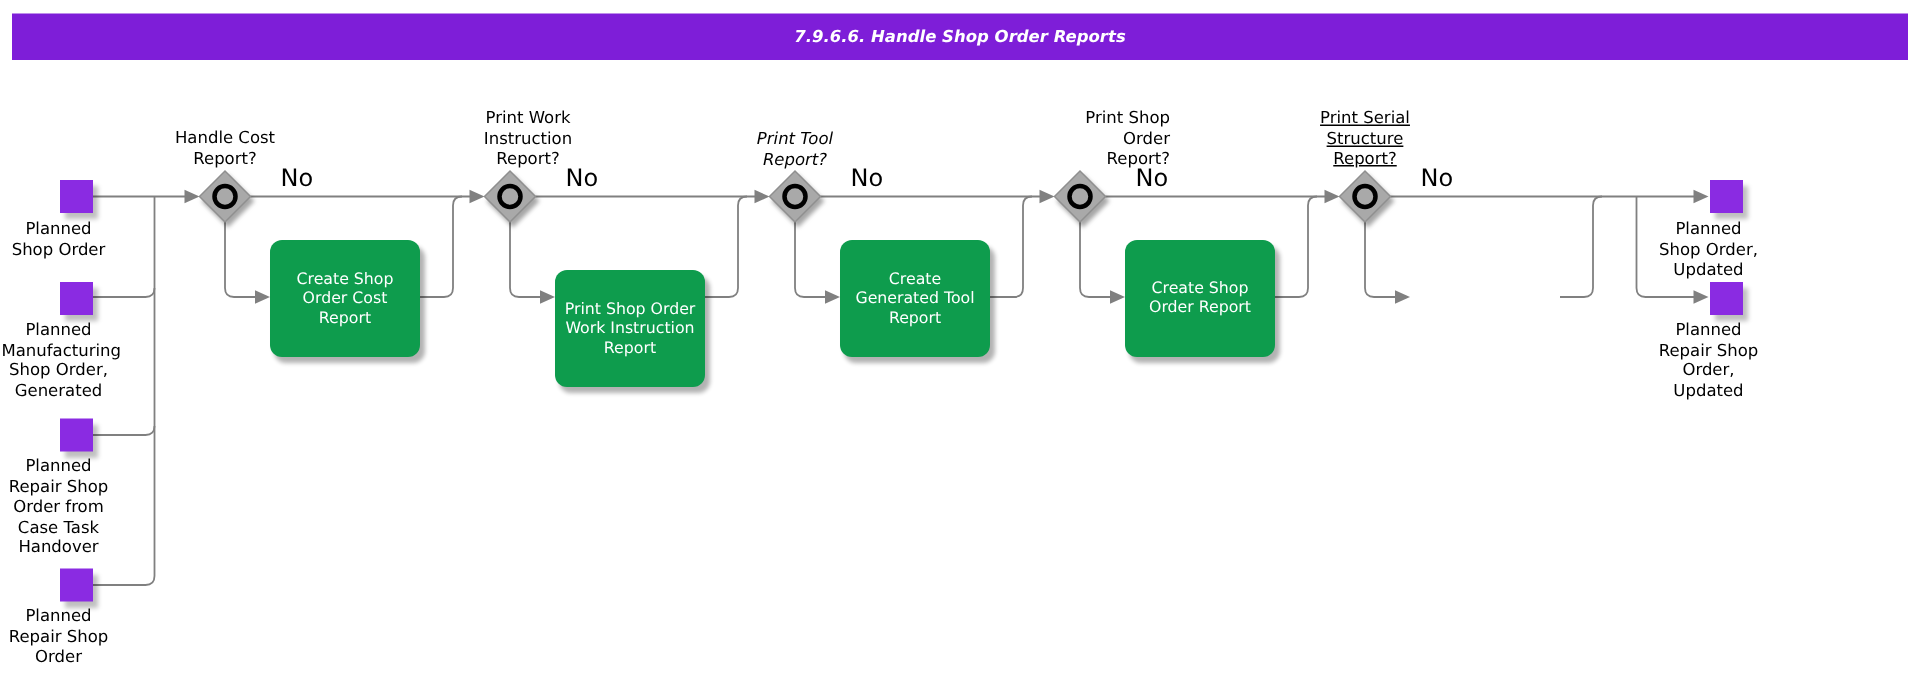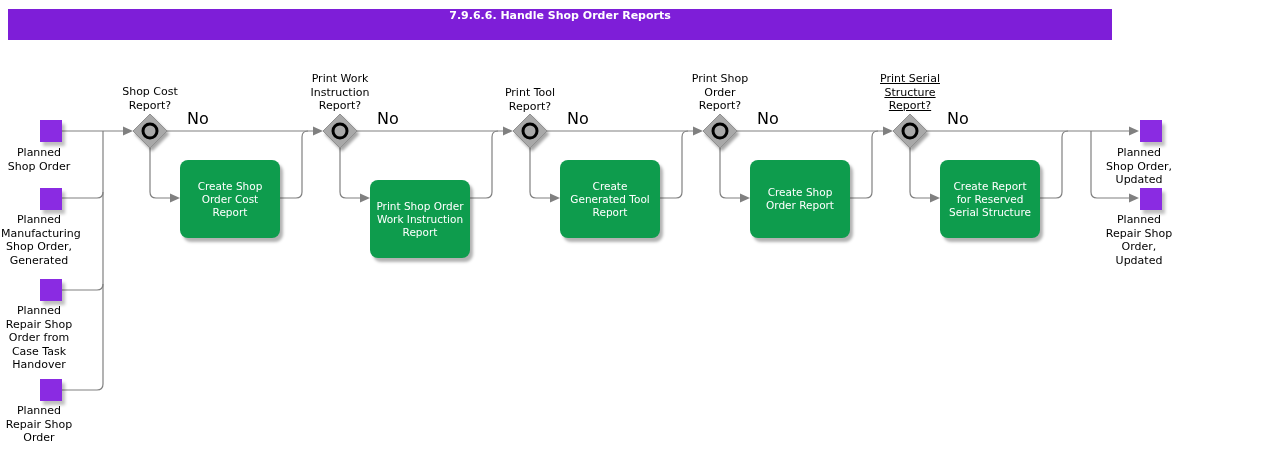--- a/index.html
+++ b/index.html
@@ -1,23 +1,23 @@
 <!DOCTYPE html>
 <html style="--header_purple: #7E1ED8; --purple: #8A2BE2; --green: #0E9C4D; --line_gray: #808080; --diamond_gray: #A9A9A9; --diamond_border: #8f8f8f;"><head>
 <meta charset="utf-8">
 <style>
   html,body{margin:0;padding:0;background:#fff;}
   .canvas{
     position:relative;width:1280px;height:454px;background:#fff;overflow:hidden;
     font-family:"DejaVu Sans","Liberation Sans",sans-serif;color:#000;
   }
   .header{
-    position:absolute;left:8px;top:9px;width:1104px;height:31px;
+    position:absolute;left:8px;top:9px;width:1264px;height:31px;
     background:var(--header_purple,#7E1ED8);
-    display:flex;align-items:flex-start;justify-content:center;
+    display:flex;align-items:center;justify-content:center;font-style:italic;
   }
   .header span{color:#fff;font-size:11px;font-weight:bold;}
   svg.connectors{position:absolute;left:0;top:0;}
   .flow-line{stroke:var(--line_gray,#808080);stroke-width:1.2;fill:none;}
   .arrowhead{fill:var(--line_gray,#808080);stroke:none;}
   .diamond{
     fill:var(--diamond_gray,#A9A9A9);stroke:var(--diamond_border,#8f8f8f);stroke-width:1;
     filter:drop-shadow(2.5px 3px 1.5px rgba(0,0,0,0.35));
   }
   .gateway-ring{fill:none;stroke:#000;stroke-width:3;}
@@ -126,28 +126,28 @@
 Repair Shop
 Order from
 Case Task
 Handover</div>
 
   <div class="event-square" style="left:40px;top:379px;"></div>
   <div class="event-label" style="left:1px;top:404px;">Planned
 Repair Shop
 Order</div>
 
-  <div class="decision-label" style="left:90px;top:85px;">Shop Cost
+  <div class="decision-label" style="left:90px;top:85px;">Handle Cost
 Report?</div>
-  <div class="decision-label" style="left:280px;top:72px;">Print Work
+  <div class="decision-label" style="left:292px;top:72px;">Print Work
 Instruction
 Report?</div>
-  <div class="decision-label" style="left:470px;top:86px;">Print Tool
+  <div class="decision-label" style="left:470px;top:86px;font-style:italic;">Print Tool
 Report?</div>
-  <div class="decision-label" style="left:660px;top:72px;">Print Shop
+  <div class="decision-label" style="left:660px;top:72px;text-align:right;">Print Shop
 Order
 Report?</div>
   <div class="decision-label" style="left:850px;top:72px;text-decoration:underline;">Print Serial
 Structure
 Report?</div>
 
   <div class="no-label" style="left:187px;top:112px;">No</div>
   <div class="no-label" style="left:377px;top:112px;">No</div>
   <div class="no-label" style="left:567px;top:112px;">No</div>
   <div class="no-label" style="left:757px;top:112px;">No</div>
@@ -157,23 +157,20 @@
 Order Cost
 Report</div>
   <div class="task-box" style="left:370px;margin-top:20px;">Print Shop Order
 Work Instruction
 Report</div>
   <div class="task-box" style="left:560px;">Create
 Generated Tool
 Report</div>
   <div class="task-box" style="left:750px;">Create Shop
 Order Report</div>
-  <div class="task-box" style="left:940px;">Create Report
-for Reserved
-Serial Structure</div>
 
   <div class="event-square" style="left:1140px;top:120px;"></div>
   <div class="event-label" style="left:1101px;top:146px;">Planned
 Shop Order,
 Updated</div>
 
   <div class="event-square" style="left:1140px;top:188px;"></div>
   <div class="event-label" style="left:1101px;top:213px;">Planned
 Repair Shop
 Order,

